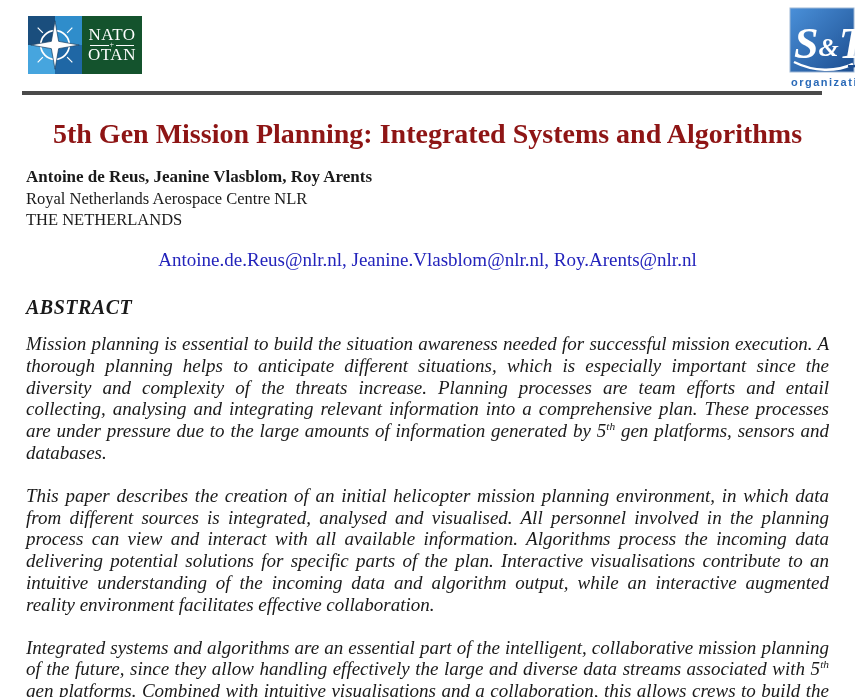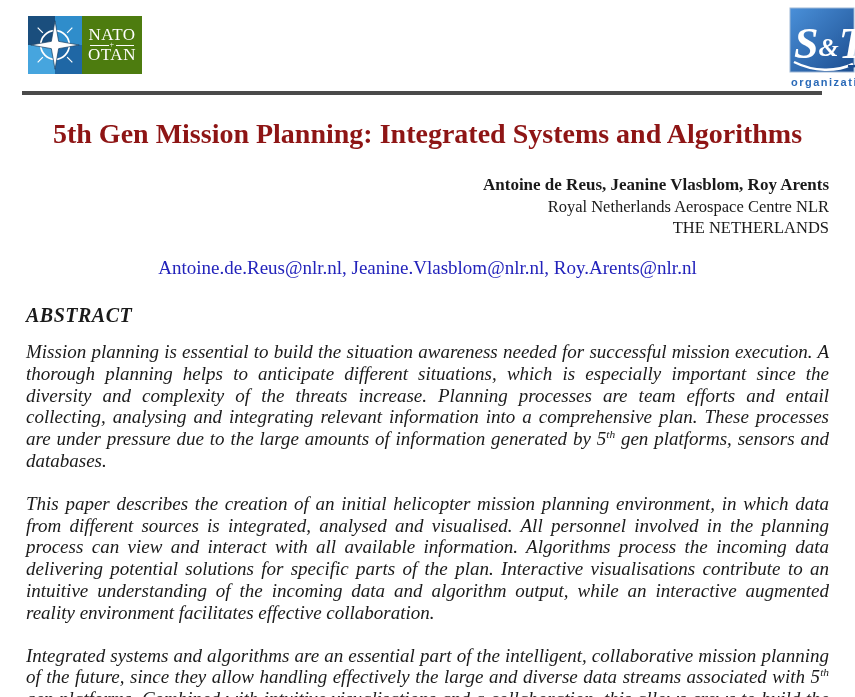--- a/index.html
+++ b/index.html
@@ -9,37 +9,37 @@
     font-family:"Liberation Serif","DejaVu Serif",serif; color:#1a1a1a; overflow:hidden;
   }
 
   
   .nato-logo { position:absolute; left:28px; top:16px; height:58px; display:flex; }
   .nato-square { position:relative; width:54px; height:58px; display:grid;
                  grid-template-columns:1fr 1fr; grid-template-rows:1fr 1fr; }
   .q-tl { background:#1a4e7d; } .q-tr { background:#2f8dcb; }
   .q-bl { background:#46a5de; } .q-br { background:#1f67a5; }
   .nato-compass { position:absolute; inset:0; display:flex; align-items:center; justify-content:center; }
-  .nato-black { width:60px; height:58px; background:#4d7c0f; color:#fff; display:flex;
+  .nato-black { width:60px; height:58px; background:#14532d; color:#fff; display:flex;
                 flex-direction:column; align-items:center; justify-content:center;
                 font-size:17px; letter-spacing:0.5px; line-height:1.1; }
   .nato-div { display:flex; align-items:center; width:44px; color:#fff; font-size:8px; line-height:0; }
   .nato-div::before, .nato-div::after { content:""; flex:1; height:1px; background:#fff; }
   .nato-div span { padding:0 1px; }
 
   
   .sto-logo { position:absolute; left:784px; top:6px; width:104px; height:86px; }
 
   
   .header-rule { position:absolute; left:22px; top:91px; width:800px; height:4px; background:#4a4a4a; }
 
   
   .content { position:absolute; left:26px; top:118px; width:803px; }
   .paper-title { text-align:center; color:#8e1515; font-weight:bold; font-size:28px; }
-  .byline { text-align:right; margin-top:24px; line-height:1.28; }
+  .byline { text-align:left; margin-top:16px; line-height:1.28; }
   .authors { font-weight:bold; font-size:17px; }
   .affiliation, .country { font-size:16.5px; }
   .emails { text-align:center; margin-top:19px; font-size:19px; color:#2323bb; }
   .abstract-heading { margin-top:25px; font-size:20px; font-weight:bold; font-style:italic; letter-spacing:0.5px; }
   .abs { margin-top:14px; font-style:italic; font-size:19px; line-height:21.8px;
          text-align:justify; }
   .abs + .abs { margin-top:21px; }
   sup { font-size:0.6em; vertical-align:super; line-height:0; }
 </style>
 </head>

